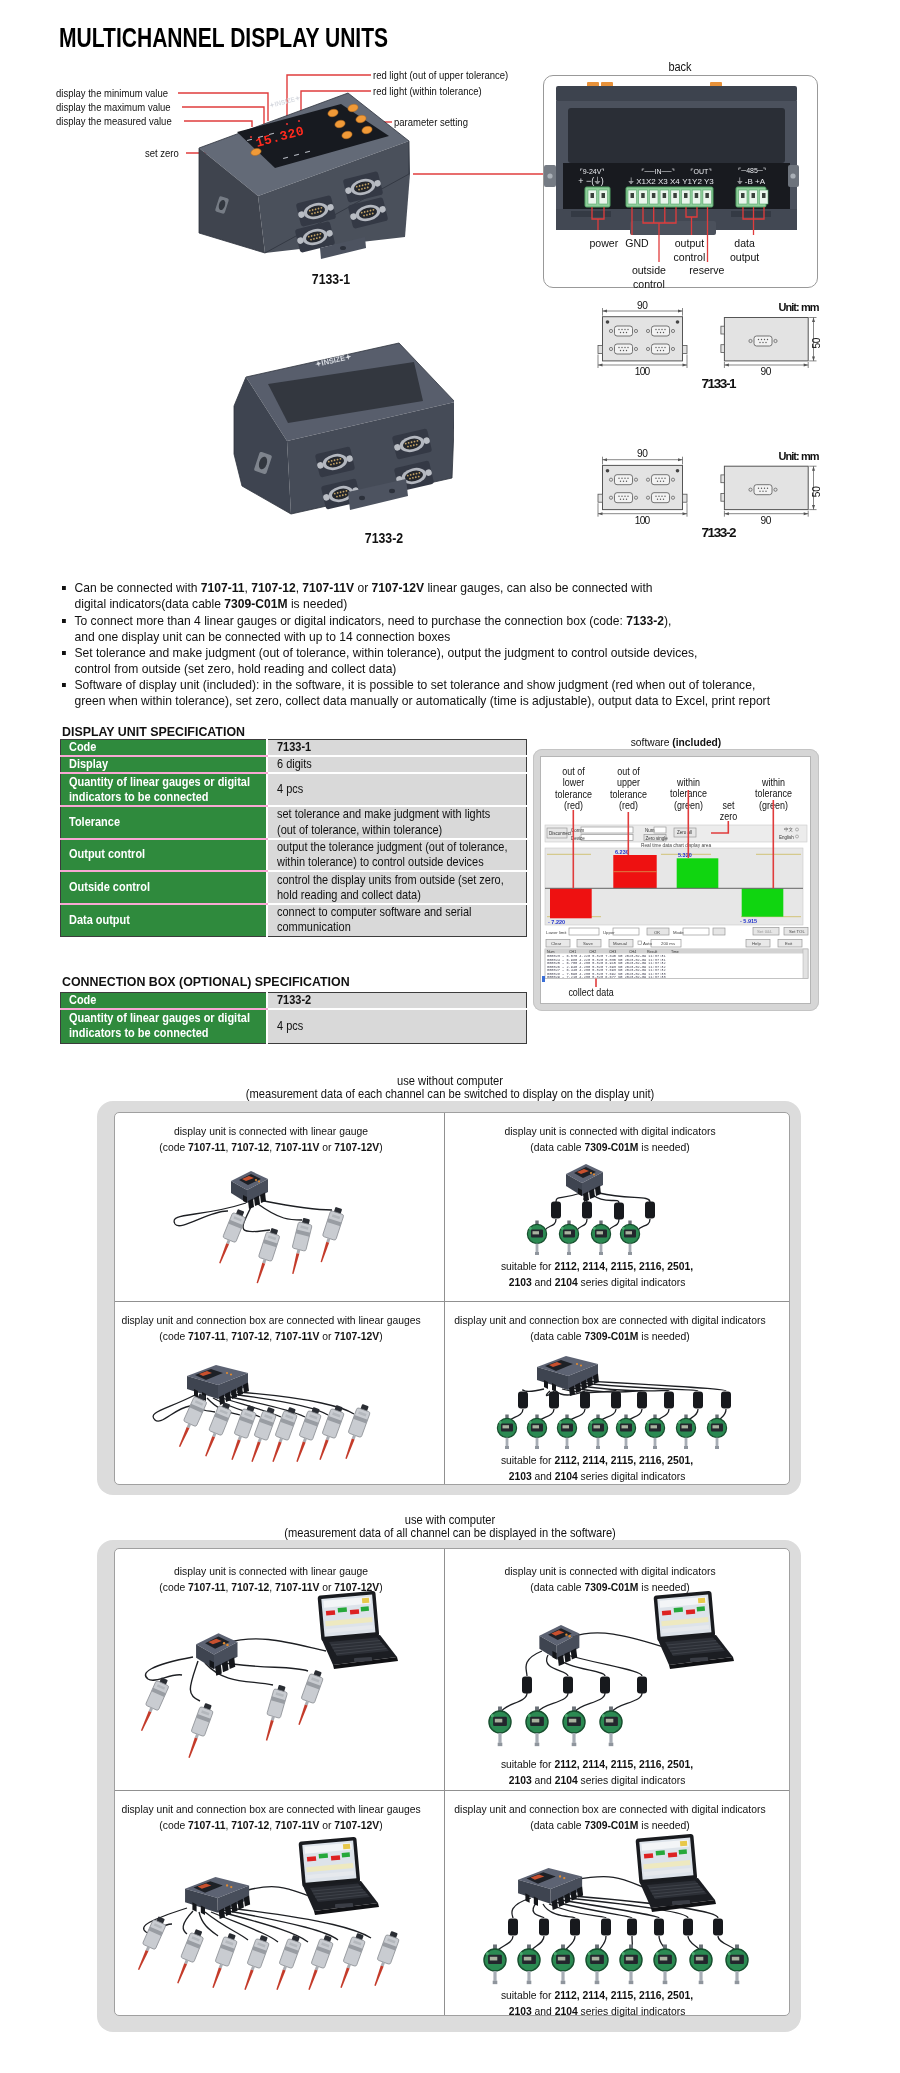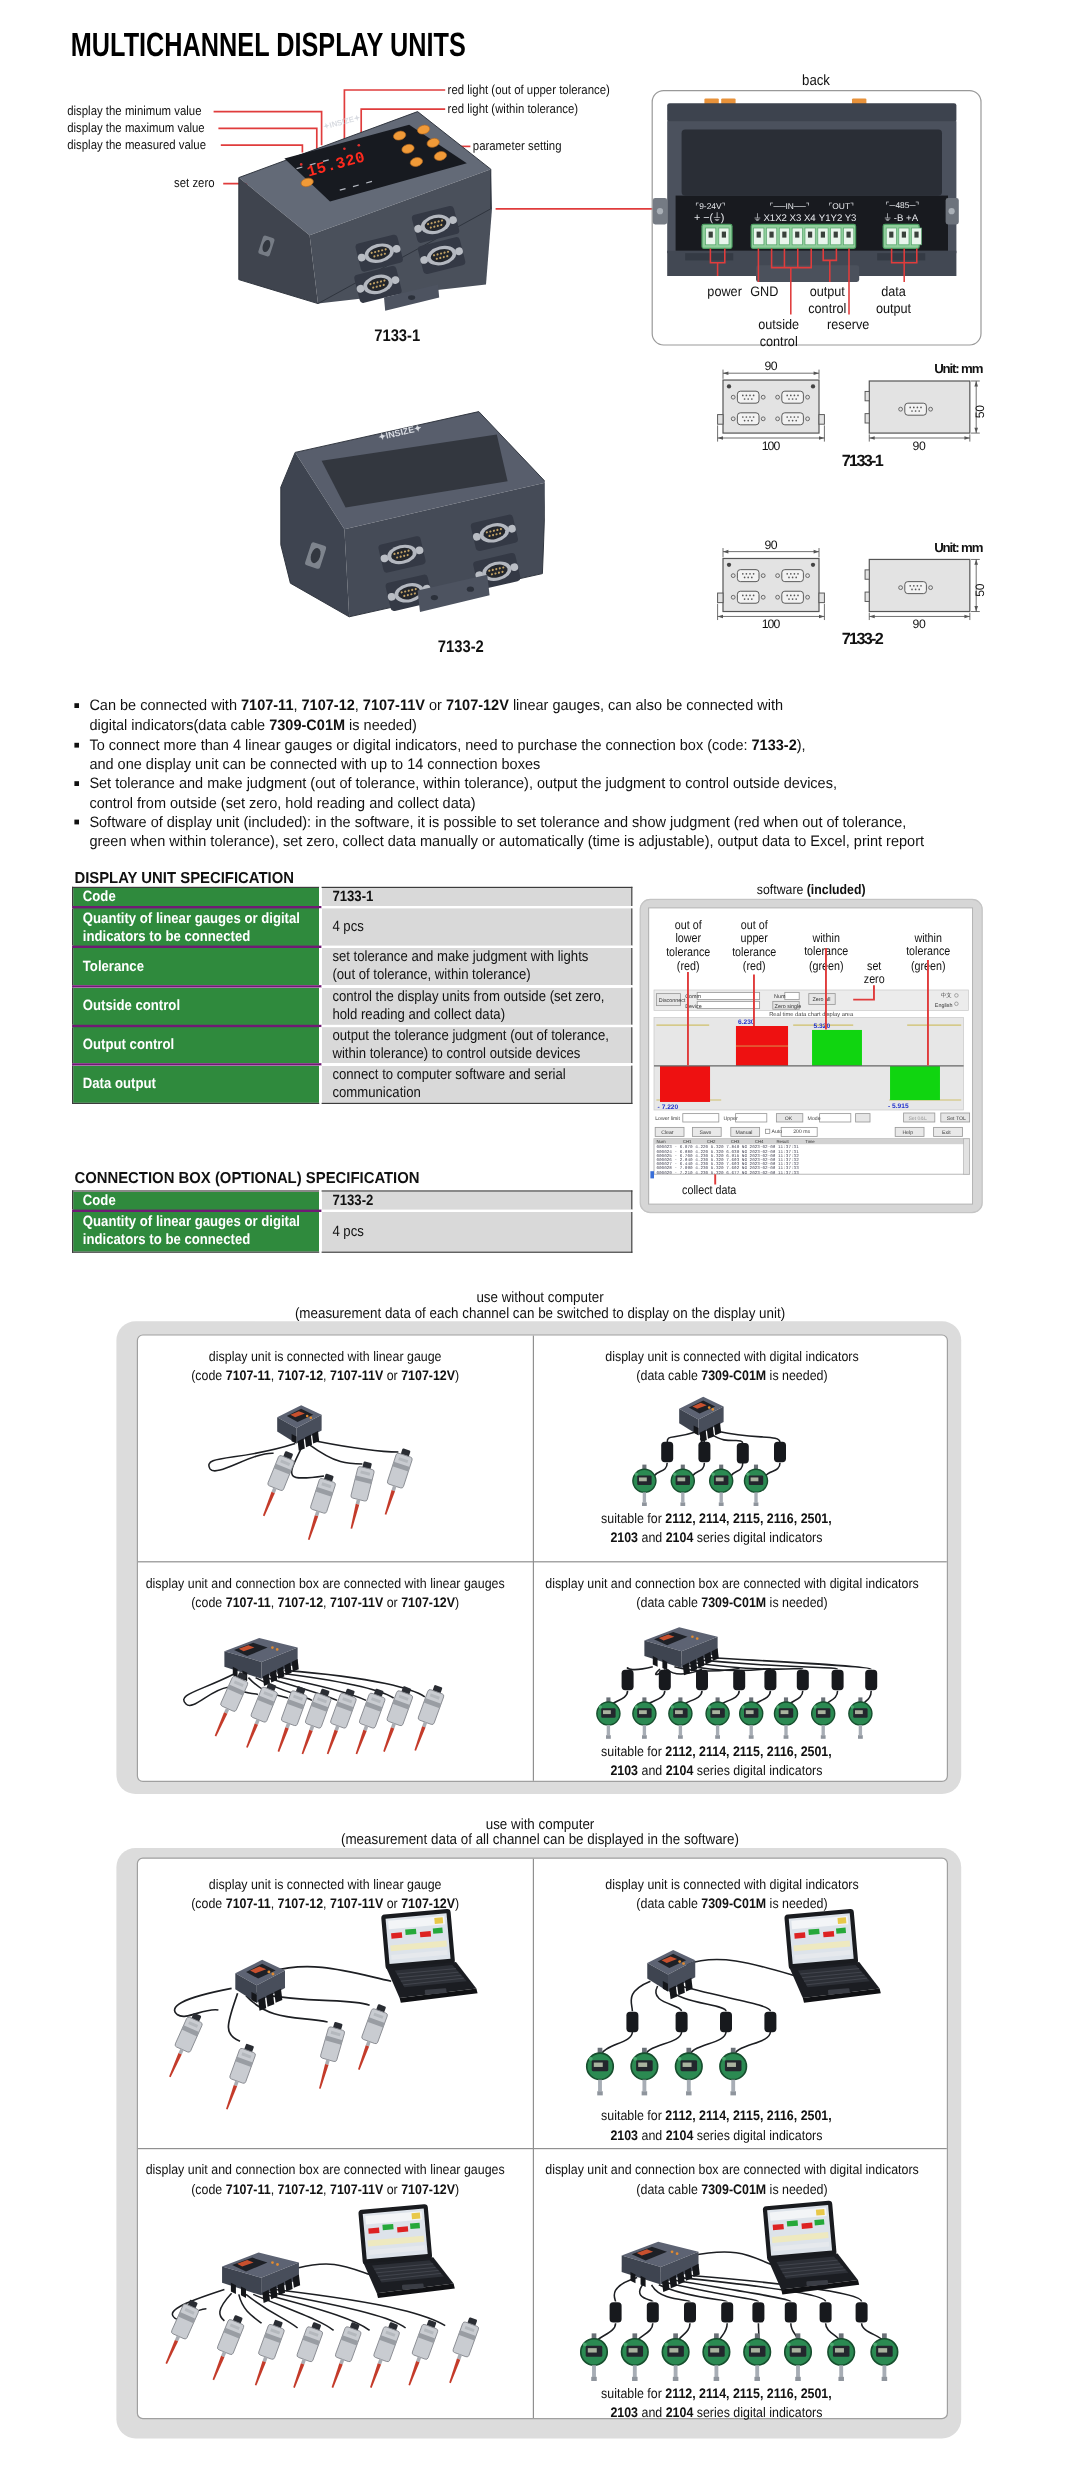--- a/index.html
+++ b/index.html
@@ -350,35 +350,39 @@
 <table class="abs" style="left:60px;top:739px;width:466px;border-collapse:collapse;font-size:12.4px;color:#111;border:1px solid #3c3c3c;table-layout:fixed">
  <colgroup>
         <col style="width:206px">
         <col style="width:260px">
       </colgroup>
  <tbody>
  <tr style="height:14px">
           <td class="g"><span class="tx">Code</span></td>
           <td class="d"><span class="tx"><b>7133-1</b></span></td>
         </tr>
+ <tr style="height:14px">
+          <td class="g"><span class="tx">Display</span></td>
+          <td class="d"><span class="tx">6 digits</span></td>
+        </tr>
  <tr style="height:33px">
           <td class="g"><span class="tx">Quantity of linear gauges or digital<br>indicators to be connected</span></td>
           <td class="d"><span class="tx">4 pcs</span></td>
         </tr>
  <tr style="height:32px">
           <td class="g"><span class="tx">Tolerance</span></td>
           <td class="d"><span class="tx">set tolerance and make judgment with lights<br>(out of tolerance, within tolerance)</span></td>
         </tr>
+ <tr style="height:29px">
+          <td class="g"><span class="tx">Output control</span></td>
+          <td class="d"><span class="tx">output the tolerance judgment (out of tolerance,<br>within tolerance) to control outside devices</span></td>
+        </tr>
  <tr style="height:33px">
           <td class="g"><span class="tx">Outside control</span></td>
           <td class="d"><span class="tx">control the display units from outside (set zero,<br>hold reading and collect data)</span></td>
-        </tr>
- <tr style="height:29px">
-          <td class="g"><span class="tx">Output control</span></td>
-          <td class="d"><span class="tx">output the tolerance judgment (out of tolerance,<br>within tolerance) to control outside devices</span></td>
         </tr>
  <tr style="height:32px">
           <td class="g"><span class="tx">Data output</span></td>
           <td class="d"><span class="tx">connect to computer software and serial<br>communication</span></td>
         </tr>
  </tbody>
 </table>
 
 <div class="abs" style="left:62px;top:974px;font-size:13.2px;font-weight:bold;color:#111;transform:scaleX(0.94);transform-origin:0 50%;white-space:nowrap">CONNECTION BOX (OPTIONAL) SPECIFICATION</div>
 <table class="abs" style="left:60px;top:992px;width:466px;border-collapse:collapse;font-size:12.4px;color:#111;border:1px solid #3c3c3c;table-layout:fixed">
@@ -391,21 +395,21 @@
           <td class="g"><span class="tx">Code</span></td>
           <td class="d"><span class="tx"><b>7133-2</b></span></td>
         </tr>
  <tr style="height:34px">
           <td class="g"><span class="tx">Quantity of linear gauges or digital<br>indicators to be connected</span></td>
           <td class="d"><span class="tx">4 pcs</span></td>
         </tr>
  </tbody>
 </table>
 <style>
-td.g{background:#2f8a3d;color:#fff;font-weight:bold;padding:0 0 0 8px;border-bottom:2px solid #701a75;line-height:15.2px;vertical-align:middle;overflow:hidden}
+td.g{background:#2f8a3d;color:#fff;font-weight:bold;padding:0 0 0 8px;border-bottom:2px solid #f9a8d4;line-height:15.2px;vertical-align:middle;overflow:hidden}
 td.d{background:#d9d9d9;padding:0 0 0 9px;border-bottom:2px solid #fff;border-left:2px solid #fff;line-height:15.2px;vertical-align:middle;overflow:hidden}
 table tr:last-child td{border-bottom:none}
 .tx{display:inline-block;transform:scaleX(0.885);transform-origin:0 50%;white-space:nowrap}
 </style>
 
 <div class="abs" style="left:596px;top:736px;width:160px;text-align:center;font-size:11.4px;color:#111;transform:scaleX(0.9);transform-origin:50% 50%">software <b>(included)</b></div>
 <div class="abs" style="left:533px;top:749px;width:286px;height:262px;background:#d6d6d6;border-radius:9px;box-shadow:inset 0 0 0 1px #c4c4c4"></div>
 <div class="abs" style="left:540px;top:756px;width:271px;height:248px;background:#fff;border:1px solid #b5b5b5"></div>
 <div class="sf" style="left:545px;top:766px;width:57px">out of<br>lower<br>tolerance<br>(red)</div>
 <div class="sf" style="left:600px;top:766px;width:57px">out of<br>upper<br>tolerance<br>(red)</div>

